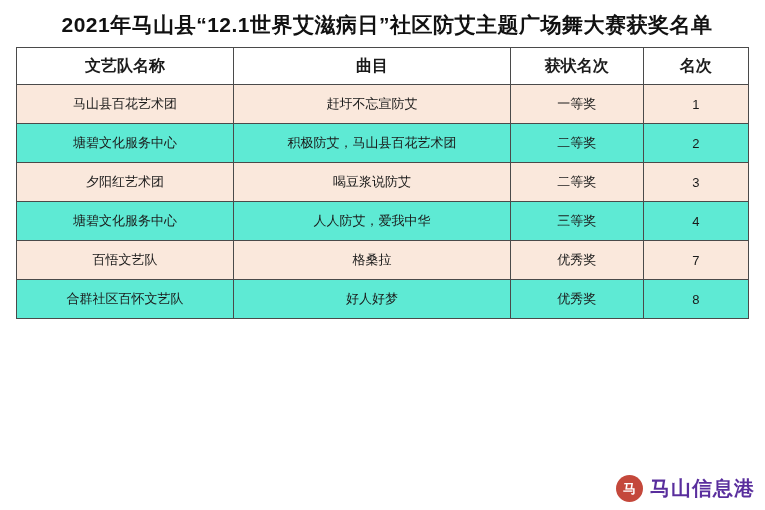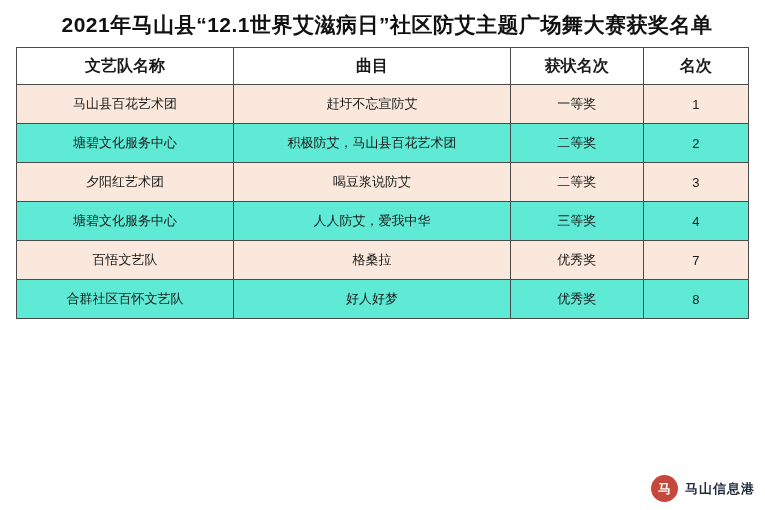--- a/index.html
+++ b/index.html
@@ -82,23 +82,23 @@
     background: #c0392b;
     color: #ffffff;
     font-size: 13px;
     font-weight: bold;
     display: flex;
     align-items: center;
     justify-content: center;
     line-height: 1;
   }
   .wm-text {
-    font-size: 13px;
+    font-size: 20px;
     font-weight: bold;
-    color: #0f172a;
+    color: #4c1d95;
     letter-spacing: 1px;
   }
 </style>
 </head>
 <body>
 
 <div class="page">
 
   <div class="title">2021年马山县“12.1世界艾滋病日”社区防艾主题广场舞大赛获奖名单</div>
 

